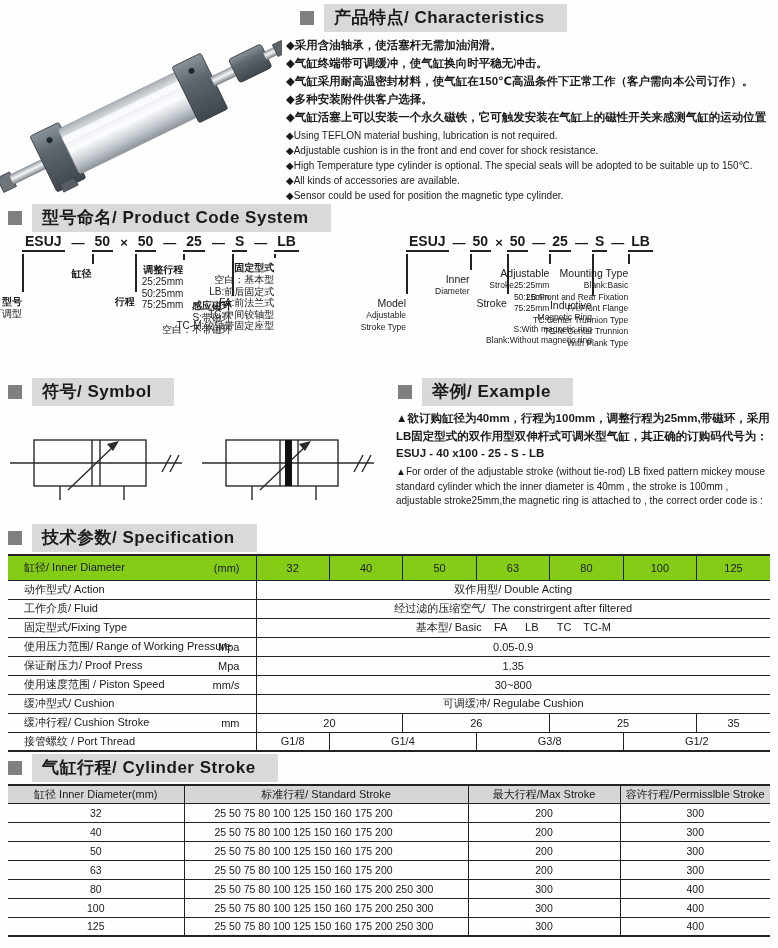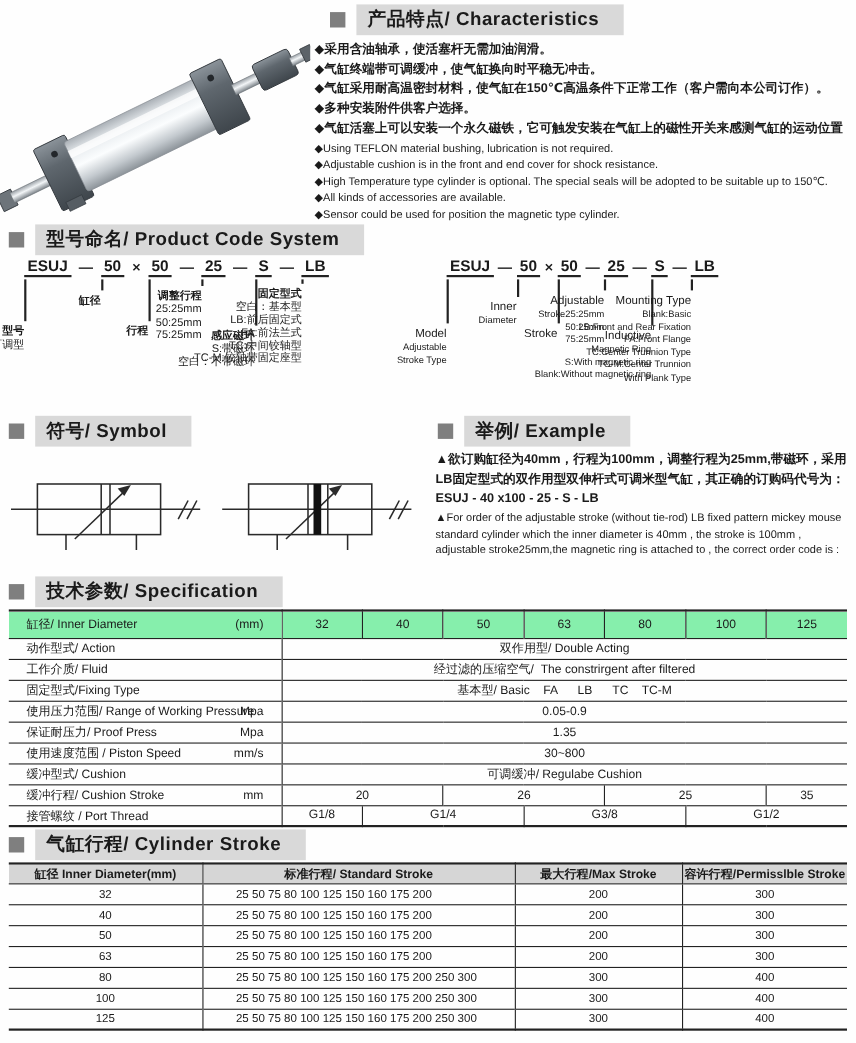--- a/index.html
+++ b/index.html
@@ -46,30 +46,30 @@
   .sym-canvas { display:flex; margin:8px 0 0 6px; }
   .ex-body { margin:4px 0 0 6px; }
   .ex-zh { font-size:11.5px; font-weight:700; line-height:17.5px; }
   .ex-code { font-size:11.5px; font-weight:700; line-height:17px; margin-bottom:3px; }
   .ex-en { font-size:10px; font-weight:500; line-height:14.5px; }
 
   
   table { border-collapse:collapse; table-layout:fixed; width:762px; margin-left:8px; }
   .spec-table { border-top:2px solid #222; border-bottom:2px solid #222; margin-top:2px; }
   .spec-table td { border-top:1px solid #222; font-size:11px; height:19px; padding:0; overflow:hidden; }
-  .spec-table tr.hdr td { background:#86efac; height:25px; font-size:11px; font-weight:500; }
+  .spec-table tr.hdr td { background:#84cc16; height:25px; font-size:11px; font-weight:500; }
   .spec-table td.lbl { position:relative; text-align:left; padding-left:16px; }
   .spec-table td.lbl .unit { position:absolute; right:16px; top:50%; transform:translateY(-50%); }
   .spec-table td.val { text-align:center; border-left:1.5px solid #222; white-space:pre; }
   .spec-table tr.hdr td.val { font-weight:500; }
 
   .stroke-table { border-top:2px solid #222; border-bottom:2px solid #222; margin-top:2px; }
   .stroke-table td { border-top:1px solid #222; font-size:10.5px; height:19px; padding:0; text-align:center; overflow:hidden; }
   .stroke-table td + td { border-left:1.5px solid #222; }
-  .stroke-table tr.hdr td { background:#d6d6d6; height:18px; font-size:11px; font-weight:700; }
+  .stroke-table tr.hdr td { background:#d6d6d6; height:18px; font-size:11px; font-weight:400; }
   .stroke-table td.strokes { text-align:left; padding-left:30px; }
 </style>
 </head>
 <body>
 
 <div class="page">
 
   <div class="top-row">
     <div class="photo-box">
       <svg width="282" height="200" viewBox="0 0 282 200">

